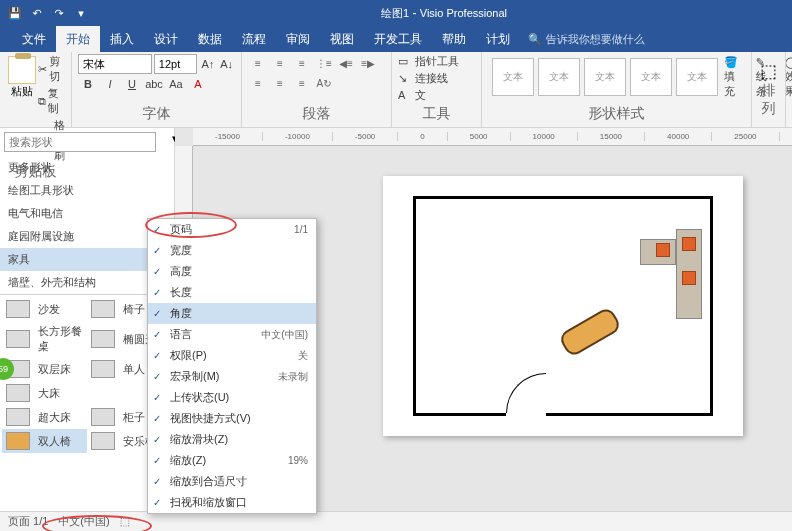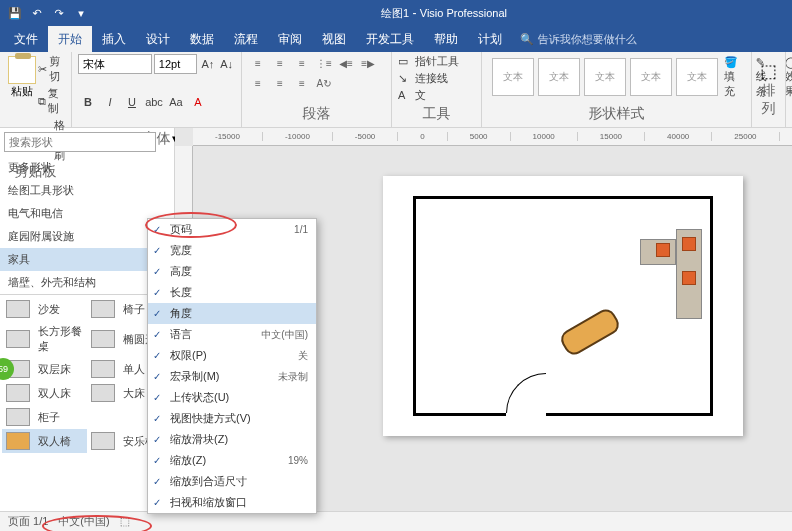--- a/index.html
+++ b/index.html
@@ -1,36 +1,36 @@
 <!DOCTYPE html>
 <html><head>
 <meta charset="utf-8">
 <style>
 *{box-sizing:border-box;margin:0;padding:0;font-family:"Microsoft YaHei",sans-serif;font-size:11px}
 body{background:#fff;width:792px;height:531px;overflow:hidden;position:relative}
 .titlebar{background:#2b579a;height:26px;display:flex;align-items:center;color:#fff}
 .qat{display:flex;align-items:center;gap:4px;padding:0 6px}
 .qat-btn{width:18px;height:18px;display:flex;align-items:center;justify-content:center;color:#fff}
 .title-center{flex:1;text-align:center;font-size:12px}
-.menubar{background:#2b579a;height:26px;display:flex;align-items:center;padding:0 4px}
+.menubar{background:#2b579a;height:26px;display:flex;align-items:center;padding:0 12px}
 .tab{padding:5px 10px;color:#fff;font-size:12px}
 .tab.active{background:#f3f3f3;color:#2b579a}
 .tellme{display:flex;align-items:center;color:#cdd9ed;padding:0 8px;gap:4px}
 .ribbon{background:#f3f3f3;border-bottom:1px solid #d4d4d4;height:76px;display:flex}
 .group{border-right:1px solid #d4d4d4;padding:2px 6px;display:flex;flex-direction:column;justify-content:space-between}
 .glabel{text-align:center;color:#666;font-size:14px;padding-bottom:2px}
 .clipboard{width:72px}
 .paste-big{display:flex;flex-direction:column;align-items:center;padding:2px}
 .paste-ico{width:28px;height:28px;background:#fff;border:1px solid #e0c87a;position:relative}
 .paste-ico::before{content:"";position:absolute;top:-4px;left:6px;width:16px;height:6px;background:#c9b06a;border-radius:2px}
 .clip-side{display:flex;flex-direction:column;gap:2px;font-size:10px;color:#444}
 .clip-row{display:flex;gap:2px;align-items:center}
 .cliptop{display:flex}
 .font{width:170px}
-.frow{display:flex;gap:2px;margin-bottom:18px}
+.frow{display:flex;gap:2px;margin-bottom:0}
 .combo{height:20px;border:1px solid #ababab;background:#fff;display:flex;align-items:center;padding:0 4px;font-size:11px}
 .smallbtn{width:20px;height:20px;display:flex;align-items:center;justify-content:center;color:#444}
 .para{width:150px}
 .pgrid{display:flex;flex-wrap:wrap;gap:2px}
 .pbtn{width:20px;height:18px;border:1px solid transparent;display:flex;align-items:center;justify-content:center;color:#666;font-size:10px}
 .tools{width:90px}
 .trow{display:flex;align-items:center;gap:3px;color:#444;font-size:11px;margin-bottom:2px}
 .tico{width:14px;height:14px}
 .styles{width:270px}
 .sboxes{display:flex;gap:4px;padding:4px}
@@ -254,28 +254,28 @@
             <span>双层床</span>
           </div>
           <div class="sitem">
             <div class="sico"></div>
             <span>单人</span>
           </div>
         </div>
       <div class="srow">
           <div class="sitem">
             <div class="sico"></div>
-            <span>双人床</span>
-          </div>
-          <div class="sitem">
-            <div class="sico"></div>
             <span>大床</span>
           </div>
         </div>
       <div class="srow">
+          <div class="sitem">
+            <div class="sico"></div>
+            <span>超大床</span>
+          </div>
           <div class="sitem">
             <div class="sico"></div>
             <span>柜子</span>
           </div>
         </div>
       <div class="srow">
           <div class="sitem sel">
             <div class="sico" style="background:#e6a94f"></div>
             <span>双人椅</span>
           </div>

